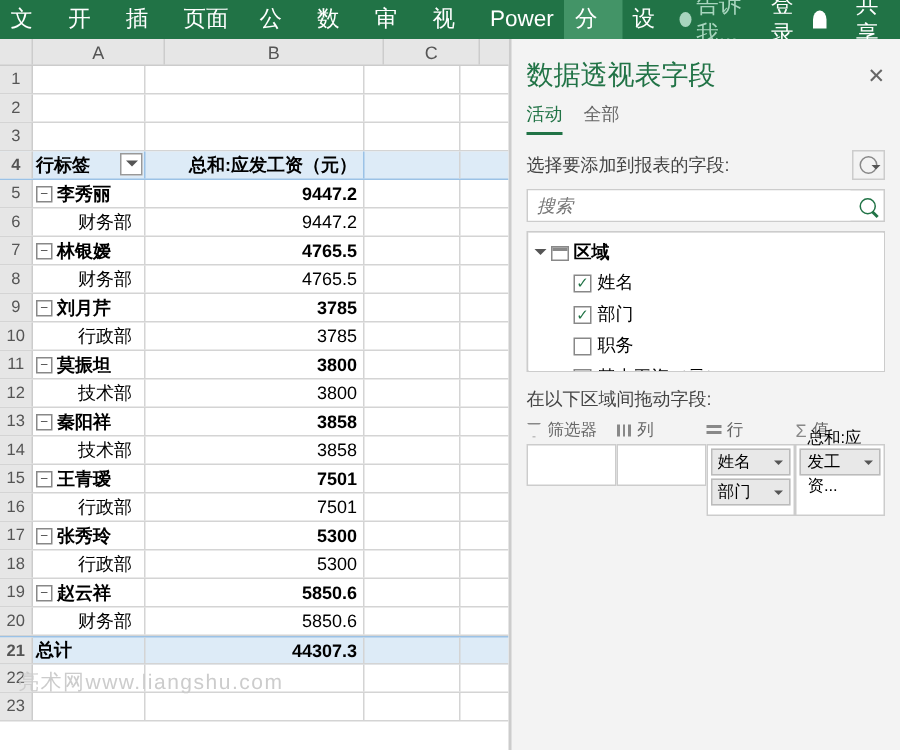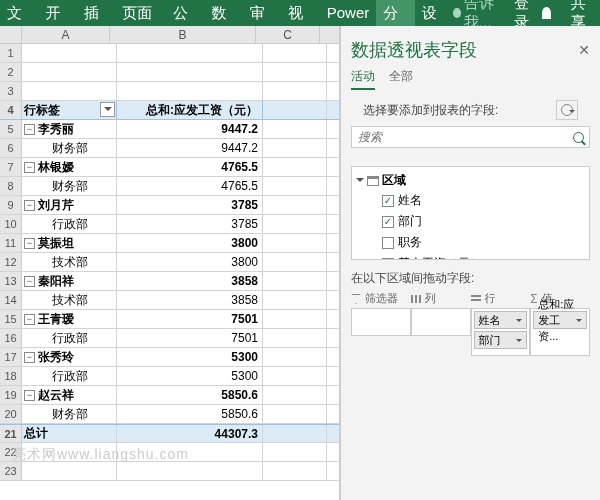--- a/index.html
+++ b/index.html
@@ -14,43 +14,43 @@
 .person{width:12px;height:12px;background:#fff;border-radius:50% 50% 0 0}
 .main{display:flex;height:474px}
 .sheet{width:340px;border-right:1px solid #ccc;position:relative}
 .colhdr{display:flex;height:18px;background:#e6e6e6;border-bottom:1px solid #ccc}
 .rowgut{width:22px;border-right:1px solid #ccc}
 .ch{flex:0 0 auto;text-align:center;line-height:18px;border-right:1px solid #ccc;color:#555}
 .ch-a{width:88px}.ch-b{width:146px}.ch-c{width:64px}
 .rows{height:456px;overflow:hidden}
 .row{display:flex;height:19px;border-bottom:1px solid #d4d4d4}
 .rh{width:22px;background:#e6e6e6;border-right:1px solid #ccc;text-align:center;line-height:19px;color:#555;font-size:11px}
-.ca{width:95px;border-right:1px solid #d4d4d4;padding:0 2px;line-height:19px;display:flex;align-items:center;position:relative}
+.ca{width:75px;border-right:1px solid #d4d4d4;padding:0 2px;line-height:19px;display:flex;align-items:center;position:relative}
 .cb{width:146px;border-right:1px solid #d4d4d4;padding:0 4px;line-height:19px;text-align:right}
 .cc{width:64px;border-right:1px solid #d4d4d4;line-height:19px}
 .pvt-hdr{background:#ddebf7;font-weight:bold;border-bottom:1px solid #9bc2e6}
 .pvt-hdr .ca,.pvt-hdr .cb{border-right:1px solid #9bc2e6}
 .dd{position:absolute;right:1px;top:1px;width:15px;height:15px;border:1px solid #999;background:#fff;display:flex;align-items:center;justify-content:center}
 .dd:after{content:"";border:4px solid transparent;border-top-color:#555;margin-top:3px}
 .exp{width:11px;height:11px;border:1px solid #888;margin-right:3px;display:inline-flex;align-items:center;justify-content:center;font-size:9px;line-height:1;color:#555;flex-shrink:0}
 .bold{font-weight:bold}
 .indent{padding-left:28px}
 .total{background:#ddebf7;font-weight:bold;border-top:1px solid #9bc2e6}
 .watermark{position:absolute;bottom:36px;left:12px;color:#ccc;font-size:14px;letter-spacing:1px}
 .pane{flex:1;background:#f3f3f3;border-left:1px solid #ccc;display:flex;flex-direction:column;padding:6px 10px 4px}
 .pane-title{color:#217346;font-size:18px;padding:6px 0 2px;display:flex;align-items:center}
 .close-x{margin-left:auto;color:#666;font-size:14px;cursor:pointer}
 .subtabs{display:flex;gap:14px;font-size:12px;margin-top:4px}
 .subtabs span{padding-bottom:3px;color:#666}
 .subtabs .act{color:#217346;border-bottom:2px solid #217346}
-.lbl{color:#444;margin:10px 12px 6px;display:flex;align-items:center}
+.lbl{color:#444;margin:10px 0 6px;display:flex;align-items:center}
 .gear{width:22px;height:20px;border:1px solid #ccc;margin-left:auto;display:flex;align-items:center;justify-content:center;position:relative}
 .gear:before{content:"";width:10px;height:10px;border:1px solid #888;border-radius:50%}
 .gear:after{content:"";border:3px solid transparent;border-top-color:#555;position:absolute;right:2px;top:9px}
-.search{display:flex;border:1px solid #ccc;background:#fff;height:22px;margin-bottom:18px}
+.search{display:flex;border:1px solid #ccc;background:#fff;height:22px;margin-bottom:6px}
 .search input{flex:1;border:0;padding:0 6px;font-size:12px;color:#999;outline:none;font-style:italic}
 .search-btn{width:22px;display:flex;align-items:center;justify-content:center;color:#217346}
 .mag{width:11px;height:11px;border:1.5px solid #217346;border-radius:50%;position:relative}
 .mag:after{content:"";position:absolute;width:5px;height:1.5px;background:#217346;bottom:-2px;right:-3px;transform:rotate(45deg)}
 .fieldbox{border:1px solid #ccc;background:#fff;padding:4px;height:94px;overflow:auto}
 .tree-root{display:flex;align-items:center;gap:3px;padding:1px 0}
 .tri{width:0;height:0;border:4px solid transparent;border-top-color:#555;margin-top:3px}
 .tbl-icon{width:12px;height:10px;border:1px solid #888;background:linear-gradient(#888 2px,transparent 2px)}
 .field{display:flex;align-items:center;gap:4px;padding:2px 0 2px 26px}
 .cb-box{width:12px;height:12px;border:1px solid #888;display:flex;align-items:center;justify-content:center;font-size:10px;color:#217346}

